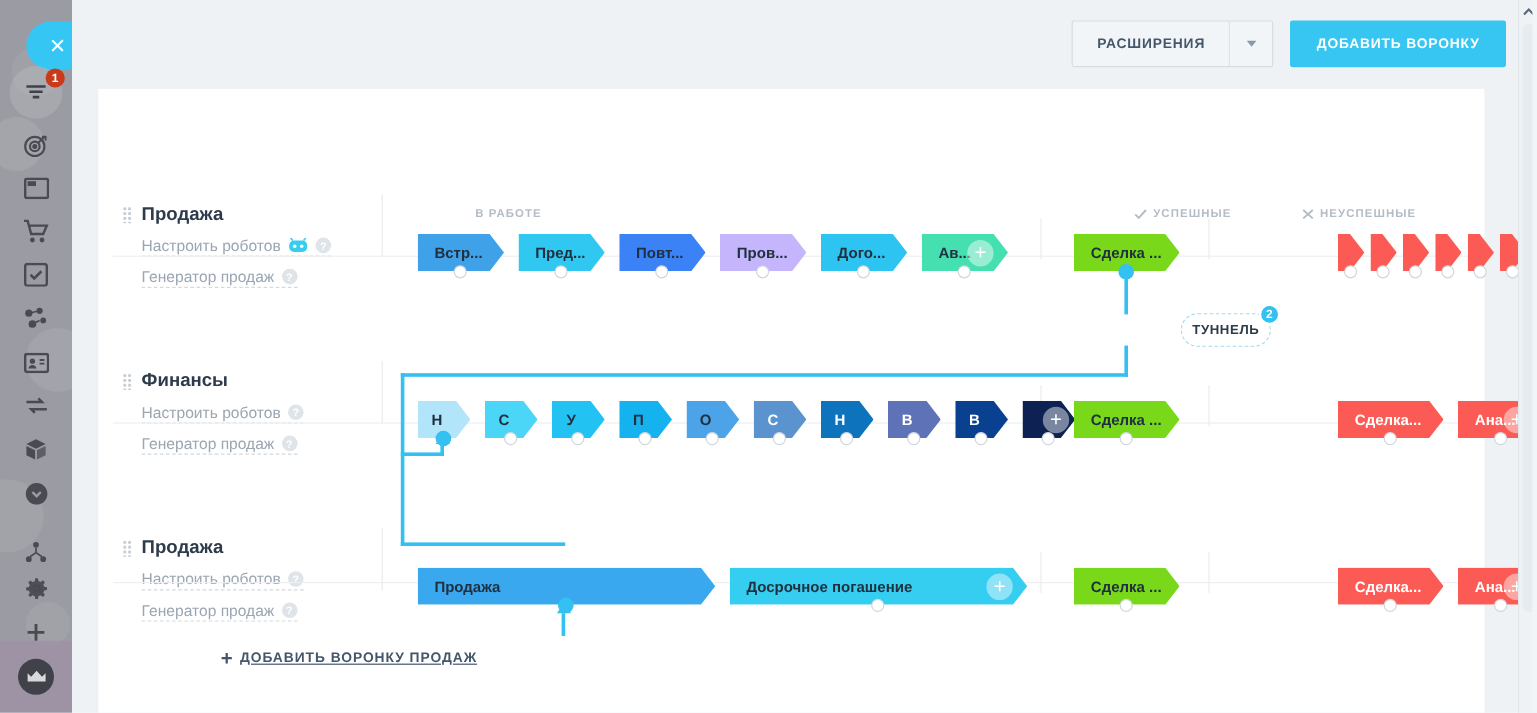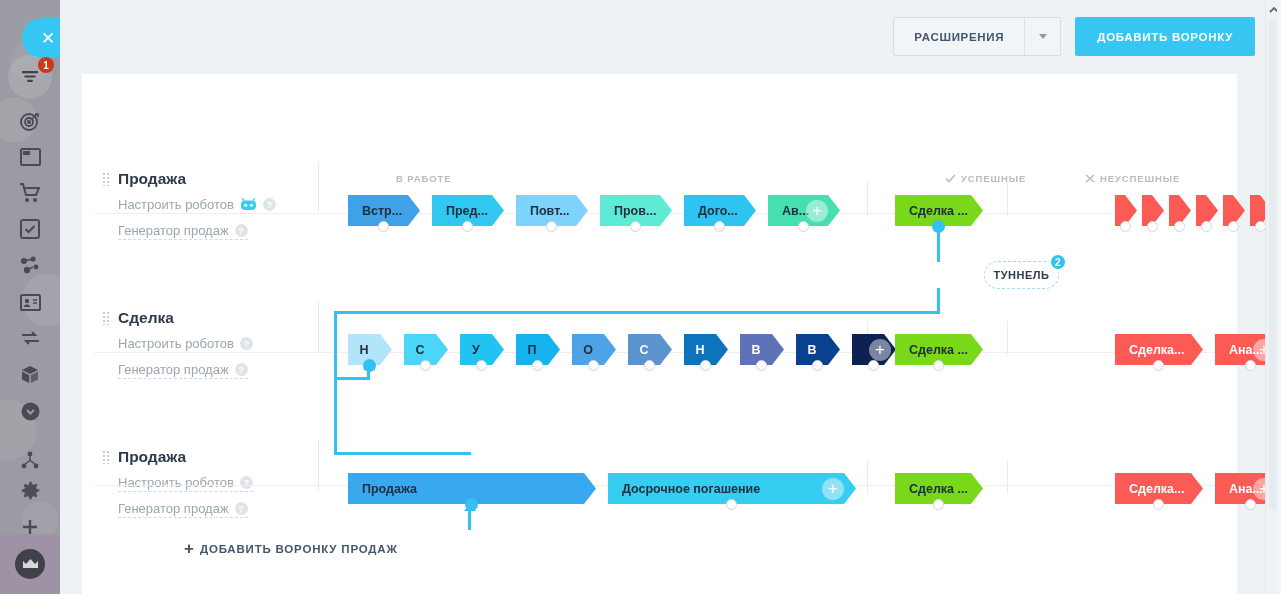--- a/index.html
+++ b/index.html
@@ -194,21 +194,21 @@
 
   
   #add-pipeline{
     position:absolute; left:12px; top:455px; height:40px;
     display:flex; align-items:center; gap:18px; padding-left:82px;
     font-size:11.5px; font-weight:bold; letter-spacing:.8px; color:#43566b;
   }
   #add-pipeline-plus{
     position:absolute; left:90px; font-size:17px; font-weight:bold; color:#43566b;
   }
-  #add-pipeline-label{ margin-left:24px; }
+  #add-pipeline-label{ margin-left:24px;text-decoration:underline; }
 
   
   #scrollbar{
     position:absolute; right:0; top:0; width:16px; height:594px; background:#eef2f5;
     border-left:1px solid #e2e7ec;
   }
   #scroll-up{
     position:absolute; left:0; top:2px; width:16px; height:14px;
     display:flex; align-items:center; justify-content:center; color:#5b6b7b;
   }
@@ -363,21 +363,21 @@
     </div>
     <div class="plink" style="top:149px">
       <span>Генератор продаж</span>
       <span class="qmark">?</span>
     </div>
   </div>
 
   <div class="pipeline" style="position:absolute;left:0;top:139px;width:1155px;height:139px">
     <div class="prow-sep"></div>
     <div class="drag-dots" style="top:98px"></div>
-    <div class="pname" style="top:96px">Сделка</div>
+    <div class="pname" style="top:96px">Финансы</div>
     <div class="plink" style="top:123px">
       <span>Настроить роботов</span>
       <span class="qmark">?</span>
     </div>
     <div class="plink" style="top:149px">
       <span>Генератор продаж</span>
       <span class="qmark">?</span>
     </div>
   </div>
 
@@ -439,23 +439,23 @@
   <div id="tunnel">
     <span>ТУННЕЛЬ</span>
     <span id="tunnel-badge">2</span>
   </div>
 
   <div id="chips-layer">
       <div class="chip" style="left: 266px; top: 121px; width: 72px; background: rgb(63, 162, 232);">Встр...</div>
       <div class="dot" style="left: 296px; top: 146.5px;"></div>
       <div class="chip" style="left: 350px; top: 121px; width: 72px; background: rgb(48, 200, 240);">Пред...</div>
       <div class="dot" style="left: 380px; top: 146.5px;"></div>
-      <div class="chip" style="left: 434px; top: 121px; width: 72px; background: #7dd3fc;">Повт...</div>
+      <div class="chip" style="left: 434px; top: 121px; width: 72px; background: #3b82f6;">Повт...</div>
       <div class="dot" style="left: 464px; top: 146.5px;"></div>
-      <div class="chip" style="left: 518px; top: 121px; width: 72px; background: #5eead4;">Пров...</div>
+      <div class="chip" style="left: 518px; top: 121px; width: 72px; background: #c4b5fd;">Пров...</div>
       <div class="dot" style="left: 548px; top: 146.5px;"></div>
       <div class="chip" style="left: 602px; top: 121px; width: 72px; background: rgb(46, 196, 241);">Дого...</div>
       <div class="dot" style="left: 632px; top: 146.5px;"></div>
       <div class="chip" style="left: 686px; top: 121px; width: 72px; background: rgb(70, 223, 176);">Ав...</div>
       <div class="plusbtn" style="left: 724px; top: 126px;">+</div>
       <div class="dot" style="left: 716px; top: 146.5px;"></div>
       <div class="chip" style="left: 813px; top: 121px; width: 88px; background: rgb(120, 216, 25);">Сделка ...</div>
       <div class="dot active" style="left: 850px; top: 145.5px;"></div>
       <div class="chip center light-text" style="left: 1033px; top: 121px; width: 22px; background: rgb(252, 91, 85);"></div>
       <div class="dot" style="left: 1038px; top: 146.5px;"></div>

